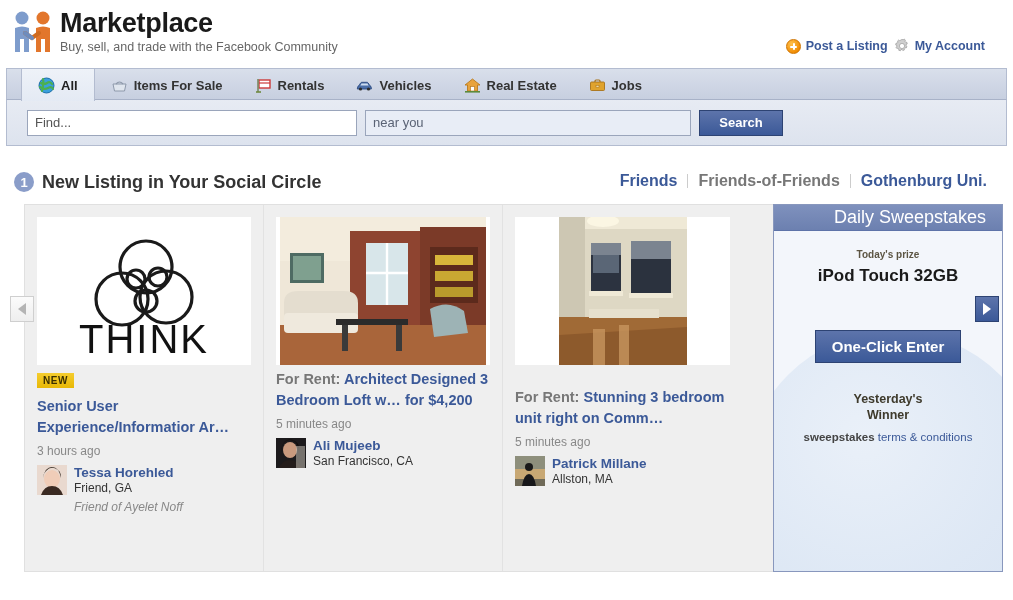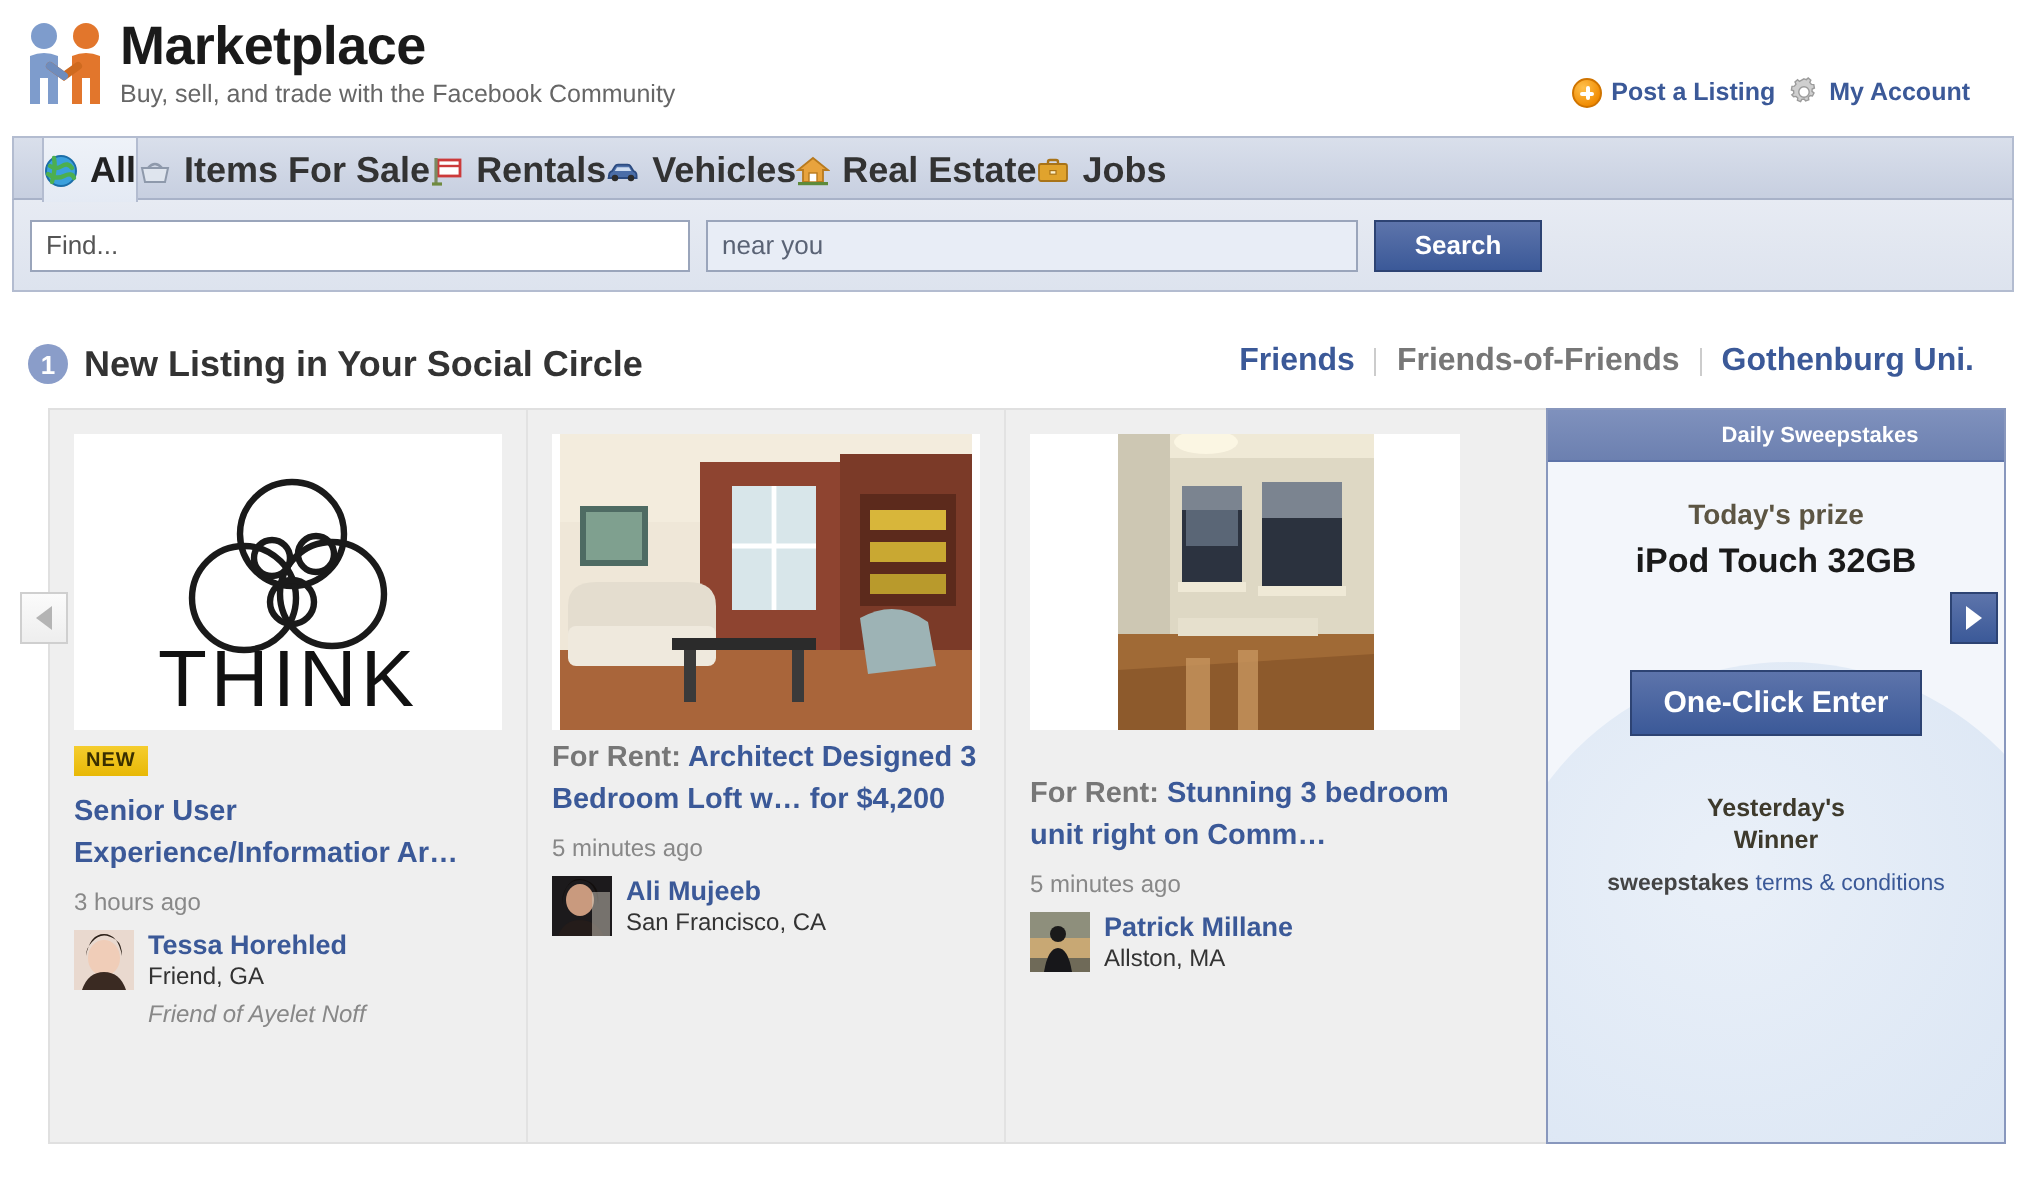--- a/index.html
+++ b/index.html
@@ -44,36 +44,36 @@
 
   
   .navbar {
     position: relative; margin: 0 6px; height: 32px;
     background: linear-gradient(#d9dfeb, #c7cfe0);
     border: 1px solid #b3bcd0; border-bottom: 1px solid #a8b2c8;
     display: flex; align-items: stretch; padding-left: 14px;
   }
   .tab {
     display: flex; align-items: center; gap: 6px;
-    padding: 0 0; font-size: 18px; font-weight: bold; color: #333;
+    padding: 0 16px; font-size: 13px; font-weight: bold; color: #333;
     cursor: pointer; height: 32px; position: relative;
   }
   .tab.active {
     background: linear-gradient(#eef2f8, #e4eaf4);
     border-left: 1px solid #b3bcd0; border-right: 1px solid #b3bcd0;
     color: #222;
   }
   .tab-ico { width: 17px; height: 17px; flex: none; }
 
   
   .searchbar {
     margin: 0 6px; height: 46px;
     background: linear-gradient(#e7ebf3, #dde3ee);
     border: 1px solid #b3bcd0; border-top: none;
-    display: flex; align-items: center; padding: 0 8px; gap: 8px;
+    display: flex; align-items: center; padding: 0 20px; gap: 8px;
   }
   .field {
     height: 26px; border: 1px solid #9aa5bb;
     font-size: 13px; color: #555; padding: 0 7px;
     font-family: "Liberation Sans", sans-serif;
     display: flex; align-items: center;
   }
   .field-q { width: 330px; background: #fff; }
   .field-loc { width: 326px; background: #e8edf6; color: #5a6375; }
   .btn-search {
@@ -160,26 +160,26 @@
   }
   .sweeps-globe {
     position: absolute; left: -30px; bottom: -60px;
     width: 300px; height: 300px; border-radius: 50%;
     background: radial-gradient(circle at 40% 35%, #e8eff8 0%, #dbe6f4 55%, #d3e0f1 100%);
     opacity: 0.85;
   }
   .sweeps-head {
     position: relative; height: 26px;
     background: linear-gradient(#7f91bd, #6c80b0);
-    color: #fff; font-size: 11px; font-weight: bold;
+    color: #fff; font-size: 18px; font-weight: normal;
     display: flex; align-items: center; justify-content: center;
     border-bottom: 1px solid #5d73a8; z-index: 2; padding-left: 44px;
   }
   .sweeps-body { position: relative; z-index: 2; text-align: center; padding-top: 18px; }
-  .sw-sub { font-size: 14px; color: #5c5543; font-weight: bold; text-align: center; }
+  .sw-sub { font-size: 10px; color: #5c5543; font-weight: bold; text-align: center; }
   .sw-prize { font-size: 17px; font-weight: bold; color: #1a1a1a; margin-top: 6px; }
   .sw-btn {
     display: inline-block; margin-top: 44px;
     background: linear-gradient(#5d74ab, #3b5998);
     border: 1px solid #2d4373; color: #fff;
     font-size: 15px; font-weight: bold; padding: 7px 16px; cursor: pointer;
   }
   .sw-yest { font-size: 12.5px; color: #3e3a2c; margin-top: 28px; line-height: 16px; font-weight: 600; text-align: center;}
   .sw-terms { font-size: 11.5px; margin-top: 8px; }
   .sw-terms .dark { color: #444; font-weight: bold; }

